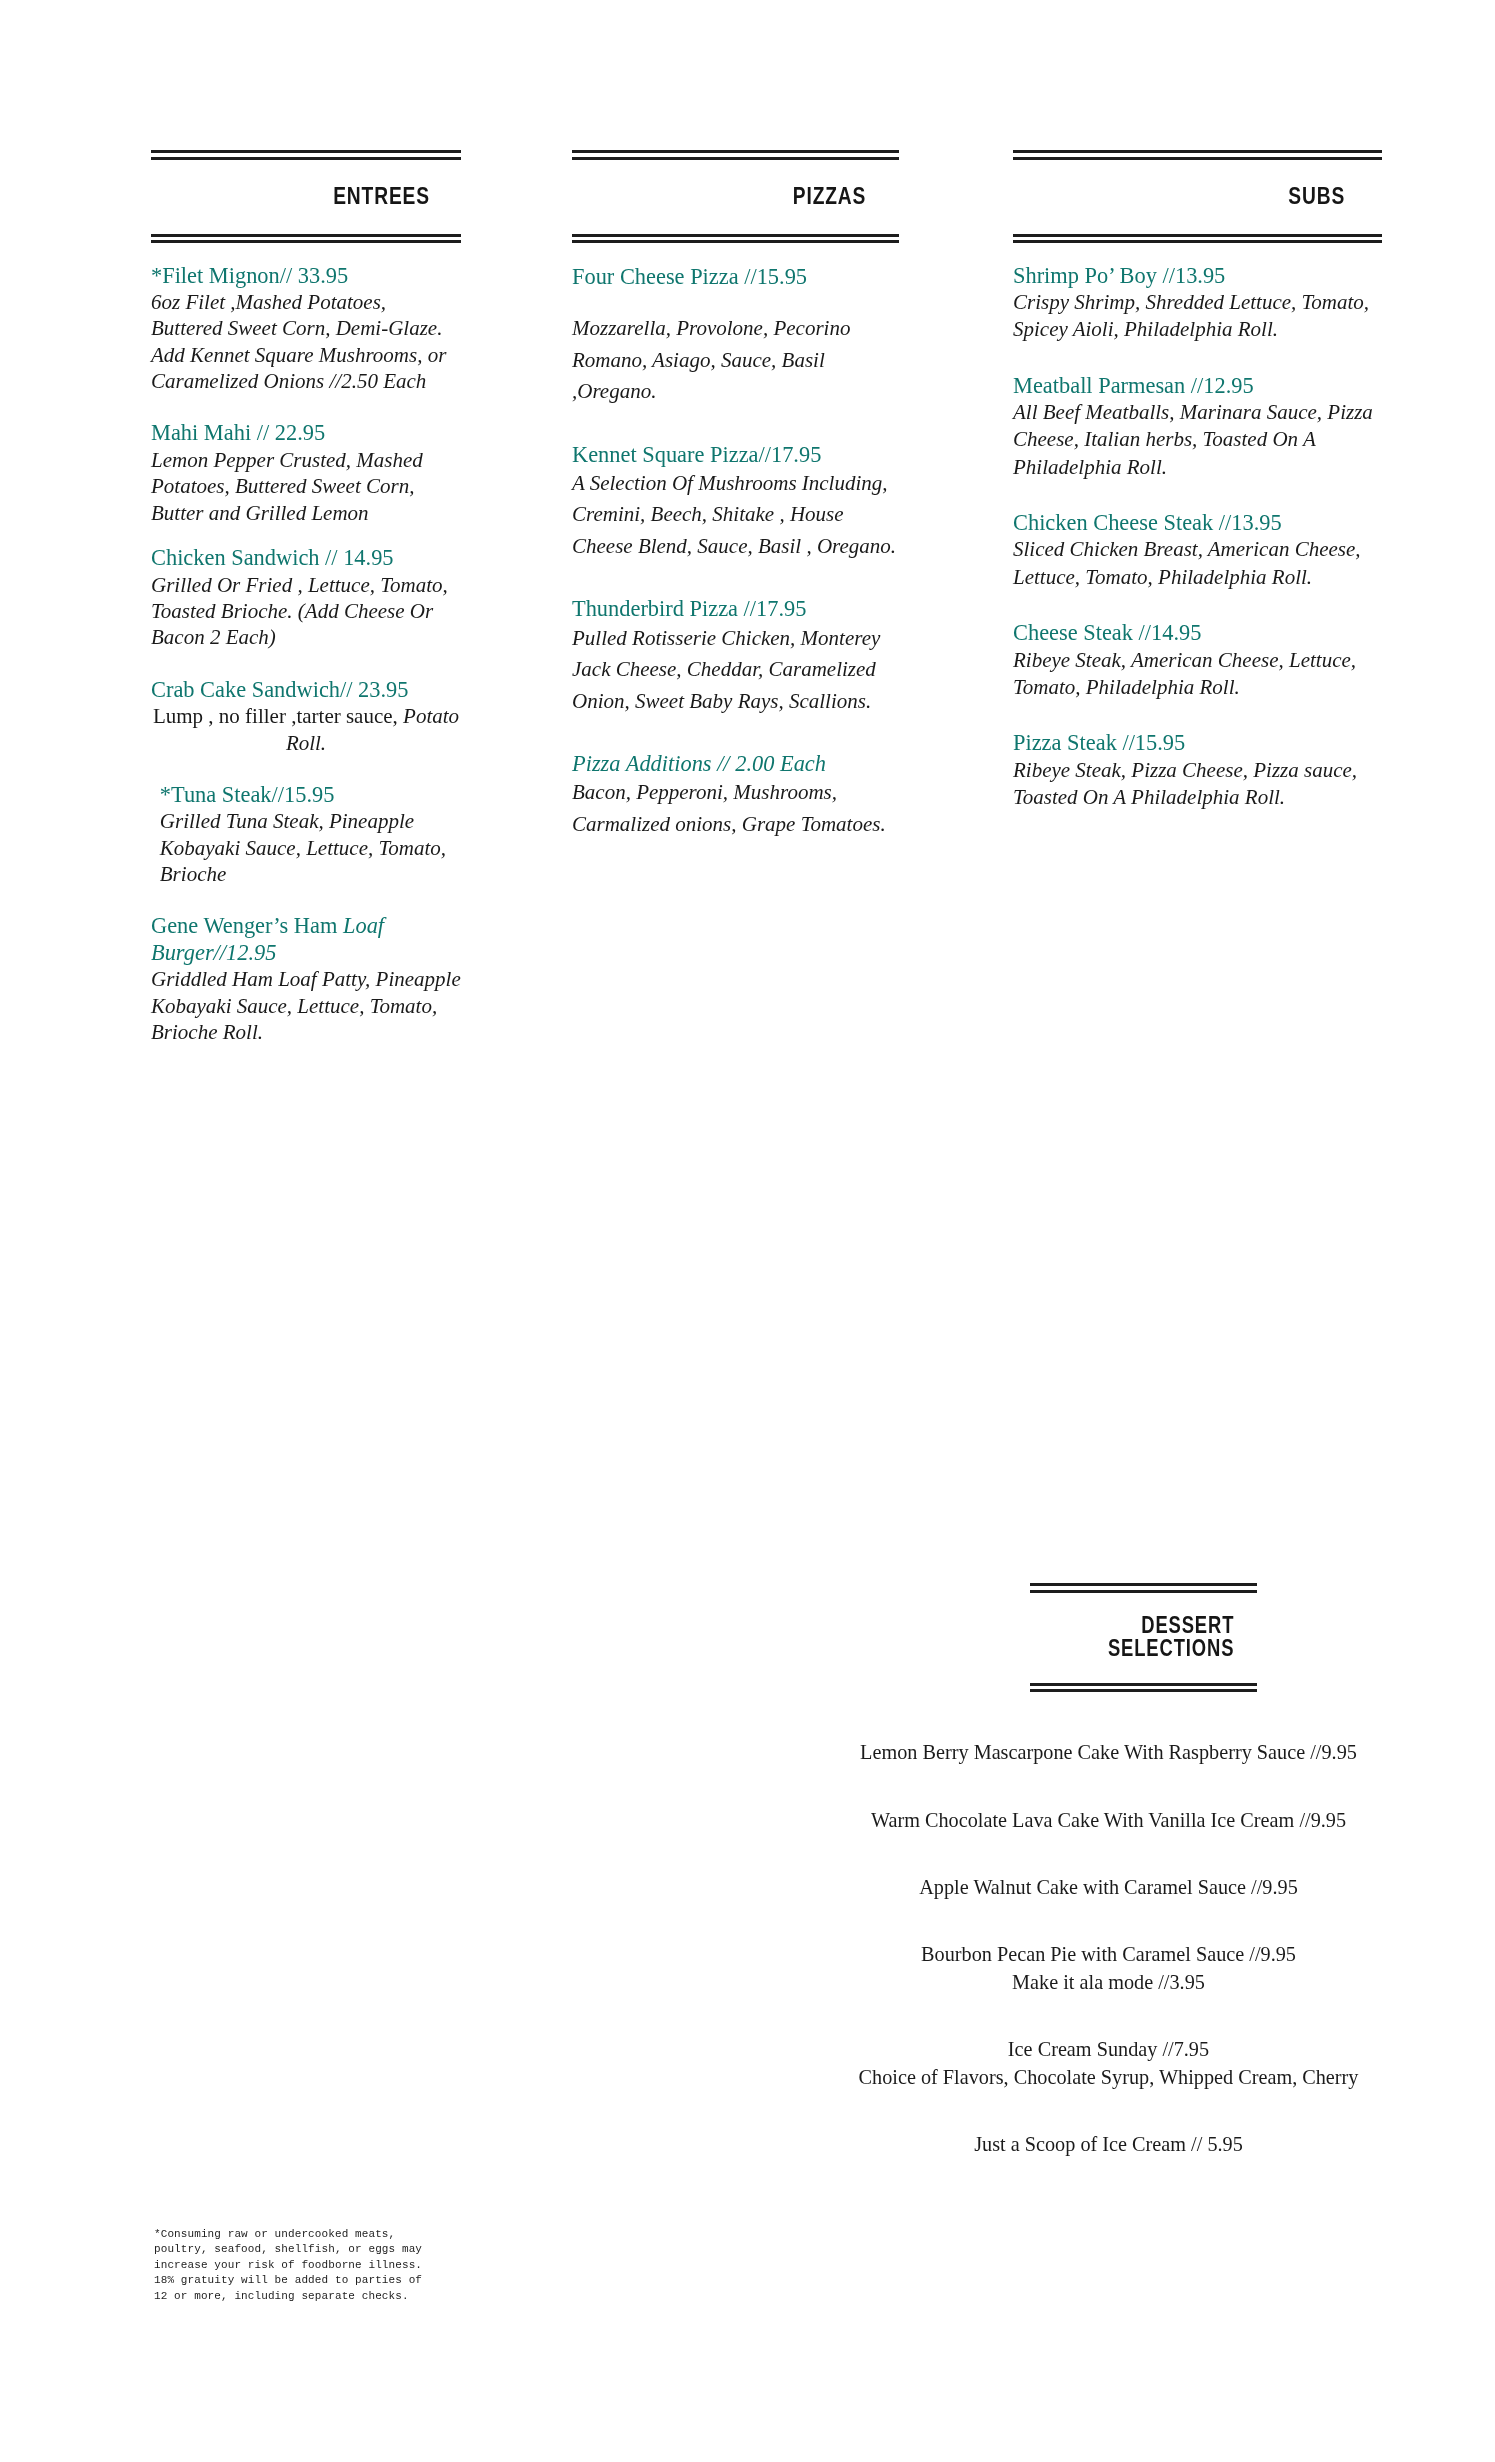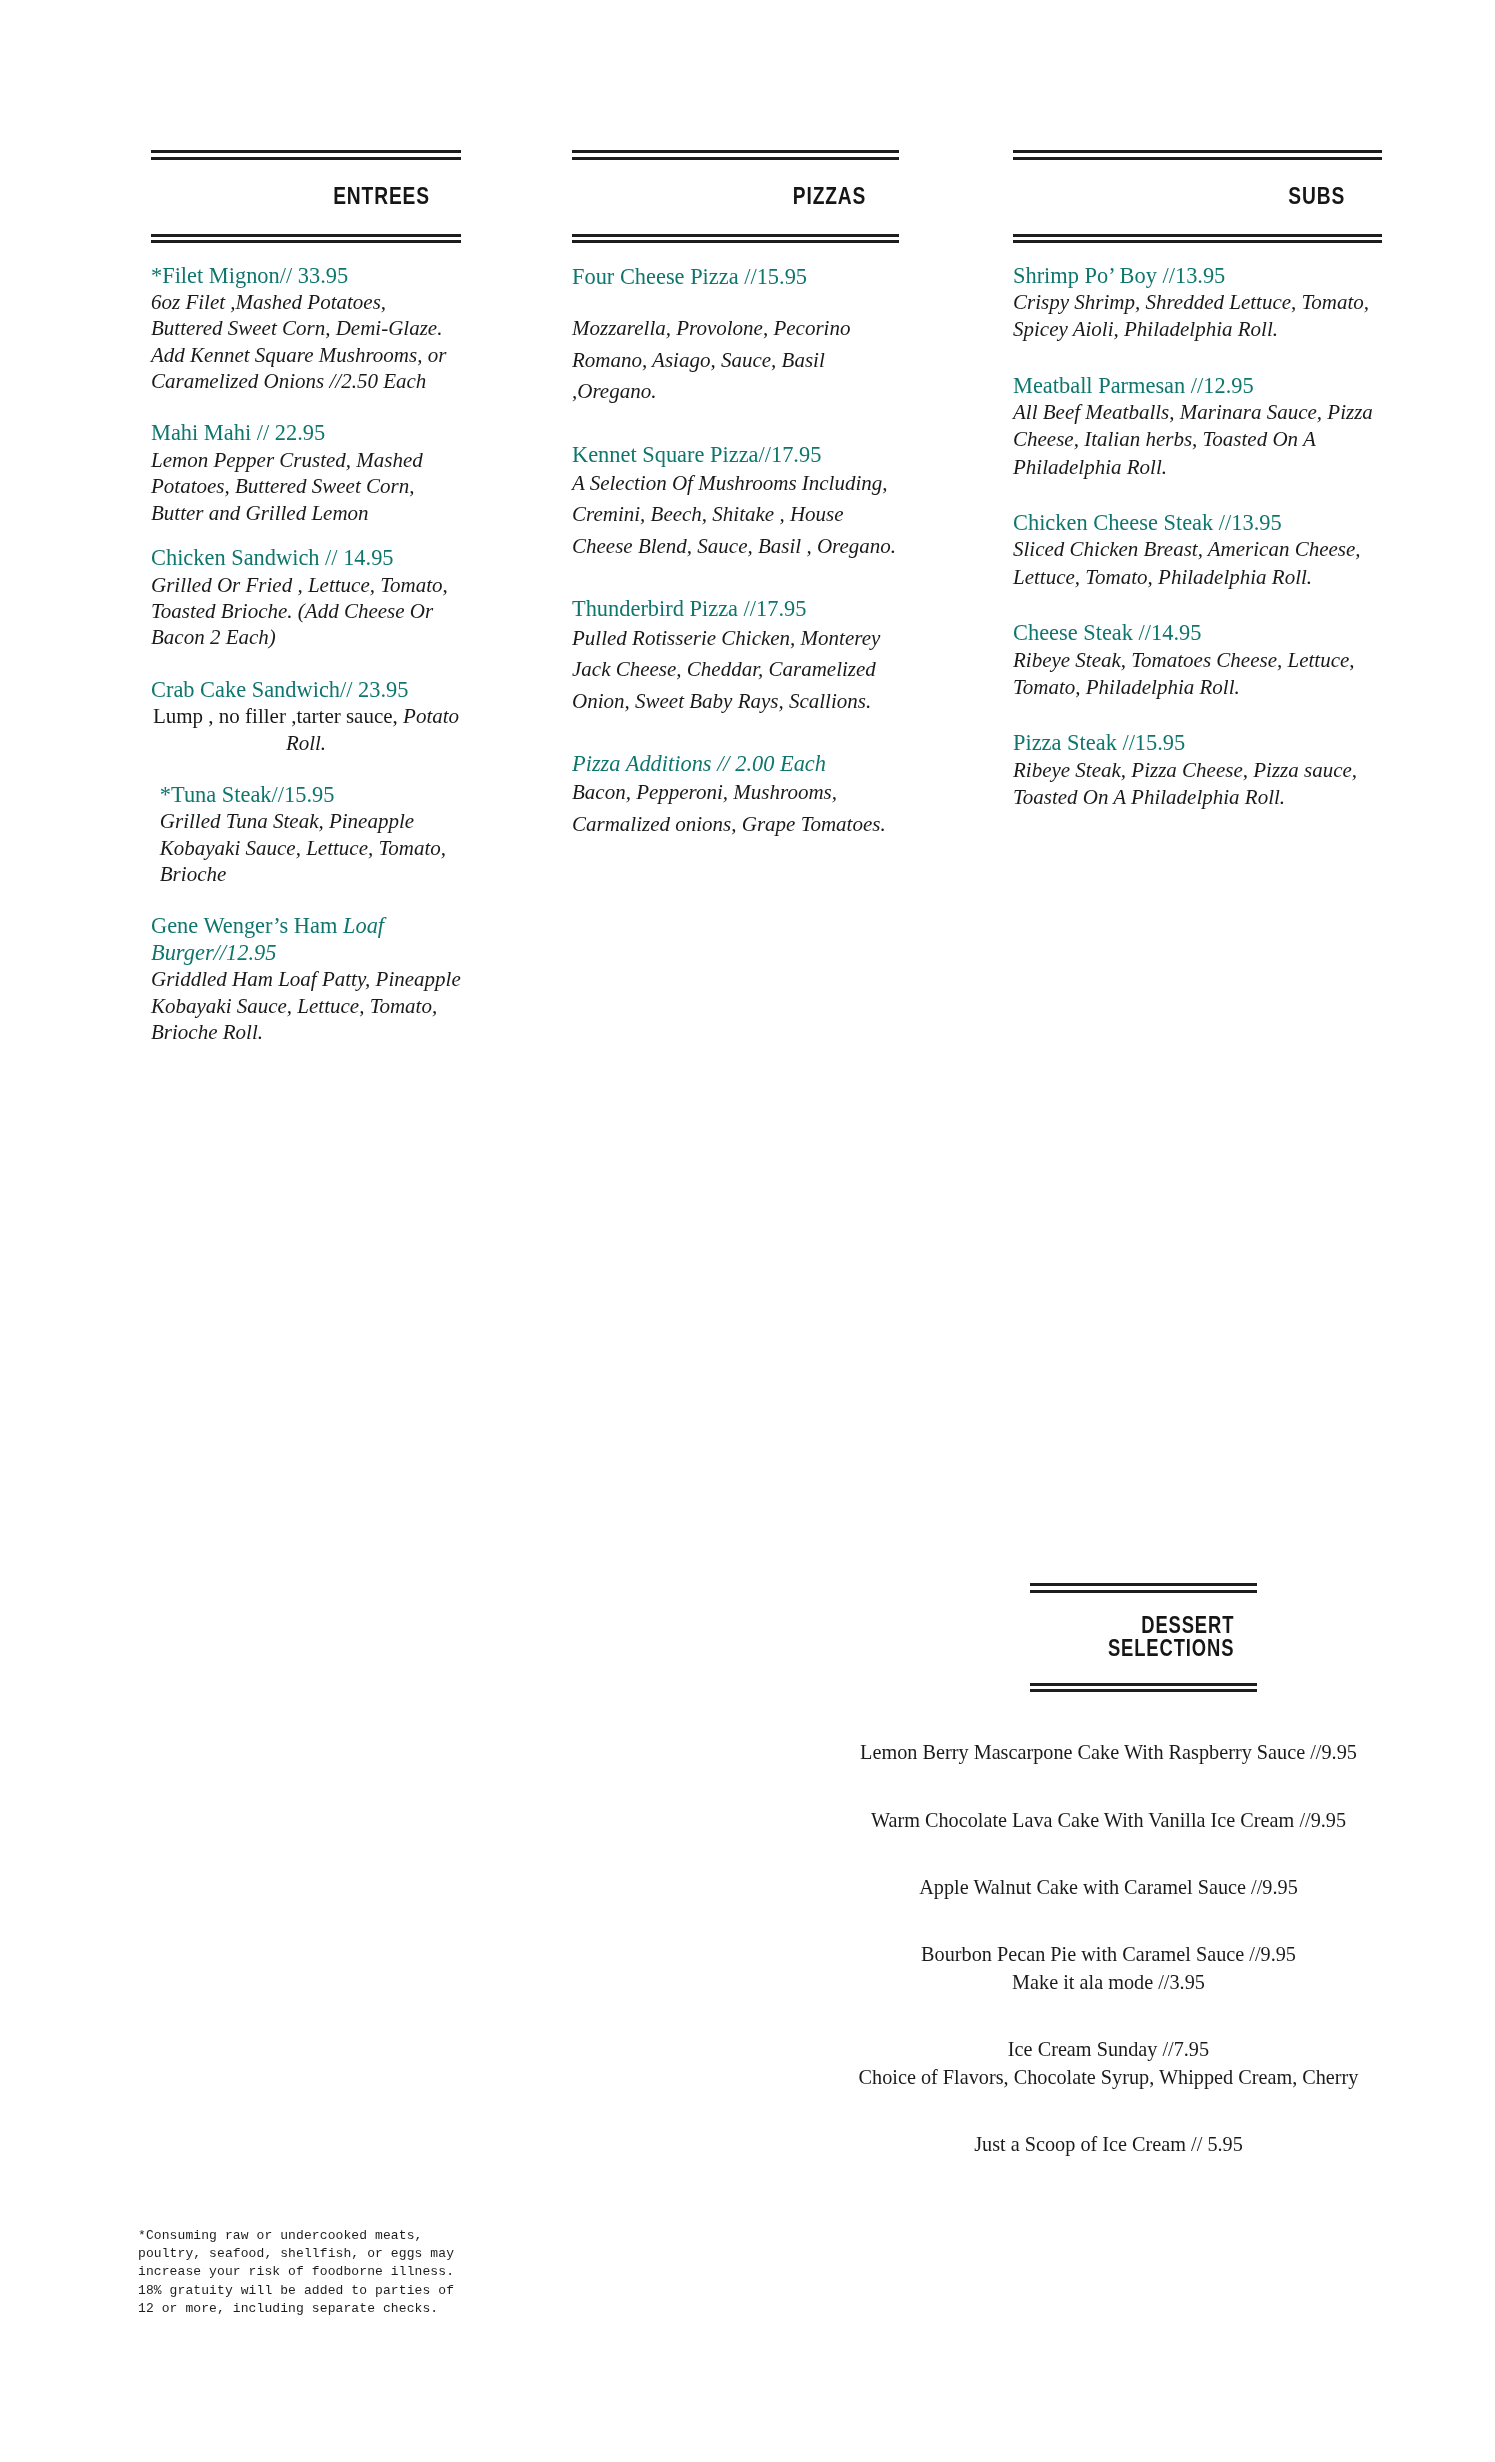--- a/index.html
+++ b/index.html
@@ -98,25 +98,25 @@
     line-height: 1.28;
     transform: scaleX(0.92);
     margin-bottom: 39px;
     color: #1b1b1b;
   }
   .dessert .sub2 { display: block; }
 
   
   #disclaimer {
     position: absolute;
-    left: 138px;
+    left: 154px;
     top: 2227px;
     width: 413px;
     font-family: "Liberation Mono", "DejaVu Sans Mono", monospace;
-    font-size: 13px;
+    font-size: 11px;
     line-height: 1.40;
     color: #1d1d1d;
     letter-spacing: 0.1px;
   }
   #disclaimer div { white-space: nowrap; }
 </style>
 </head>
 <body>
 
 <div class="col" id="col-entrees">
@@ -206,21 +206,21 @@
     <div class="item">
       <div class="iname">Meatball Parmesan //12.95</div>
       <div class="idesc">All Beef Meatballs, Marinara Sauce, Pizza Cheese, Italian herbs, Toasted On A Philadelphia Roll.</div>
     </div>
     <div class="item">
       <div class="iname">Chicken Cheese Steak //13.95</div>
       <div class="idesc">Sliced Chicken Breast, American Cheese, Lettuce, Tomato, Philadelphia Roll.</div>
     </div>
     <div class="item">
       <div class="iname">Cheese Steak //14.95</div>
-      <div class="idesc">Ribeye Steak, Tomatoes Cheese, Lettuce, Tomato, Philadelphia Roll.</div>
+      <div class="idesc">Ribeye Steak, American Cheese, Lettuce, Tomato, Philadelphia Roll.</div>
     </div>
     <div class="item">
       <div class="iname">Pizza Steak //15.95</div>
       <div class="idesc">Ribeye Steak, Pizza Cheese, Pizza sauce, Toasted On A Philadelphia Roll.</div>
     </div>
   </div>
 </div>
 
 <div id="desserts">
   <div class="dhead sect-head">

